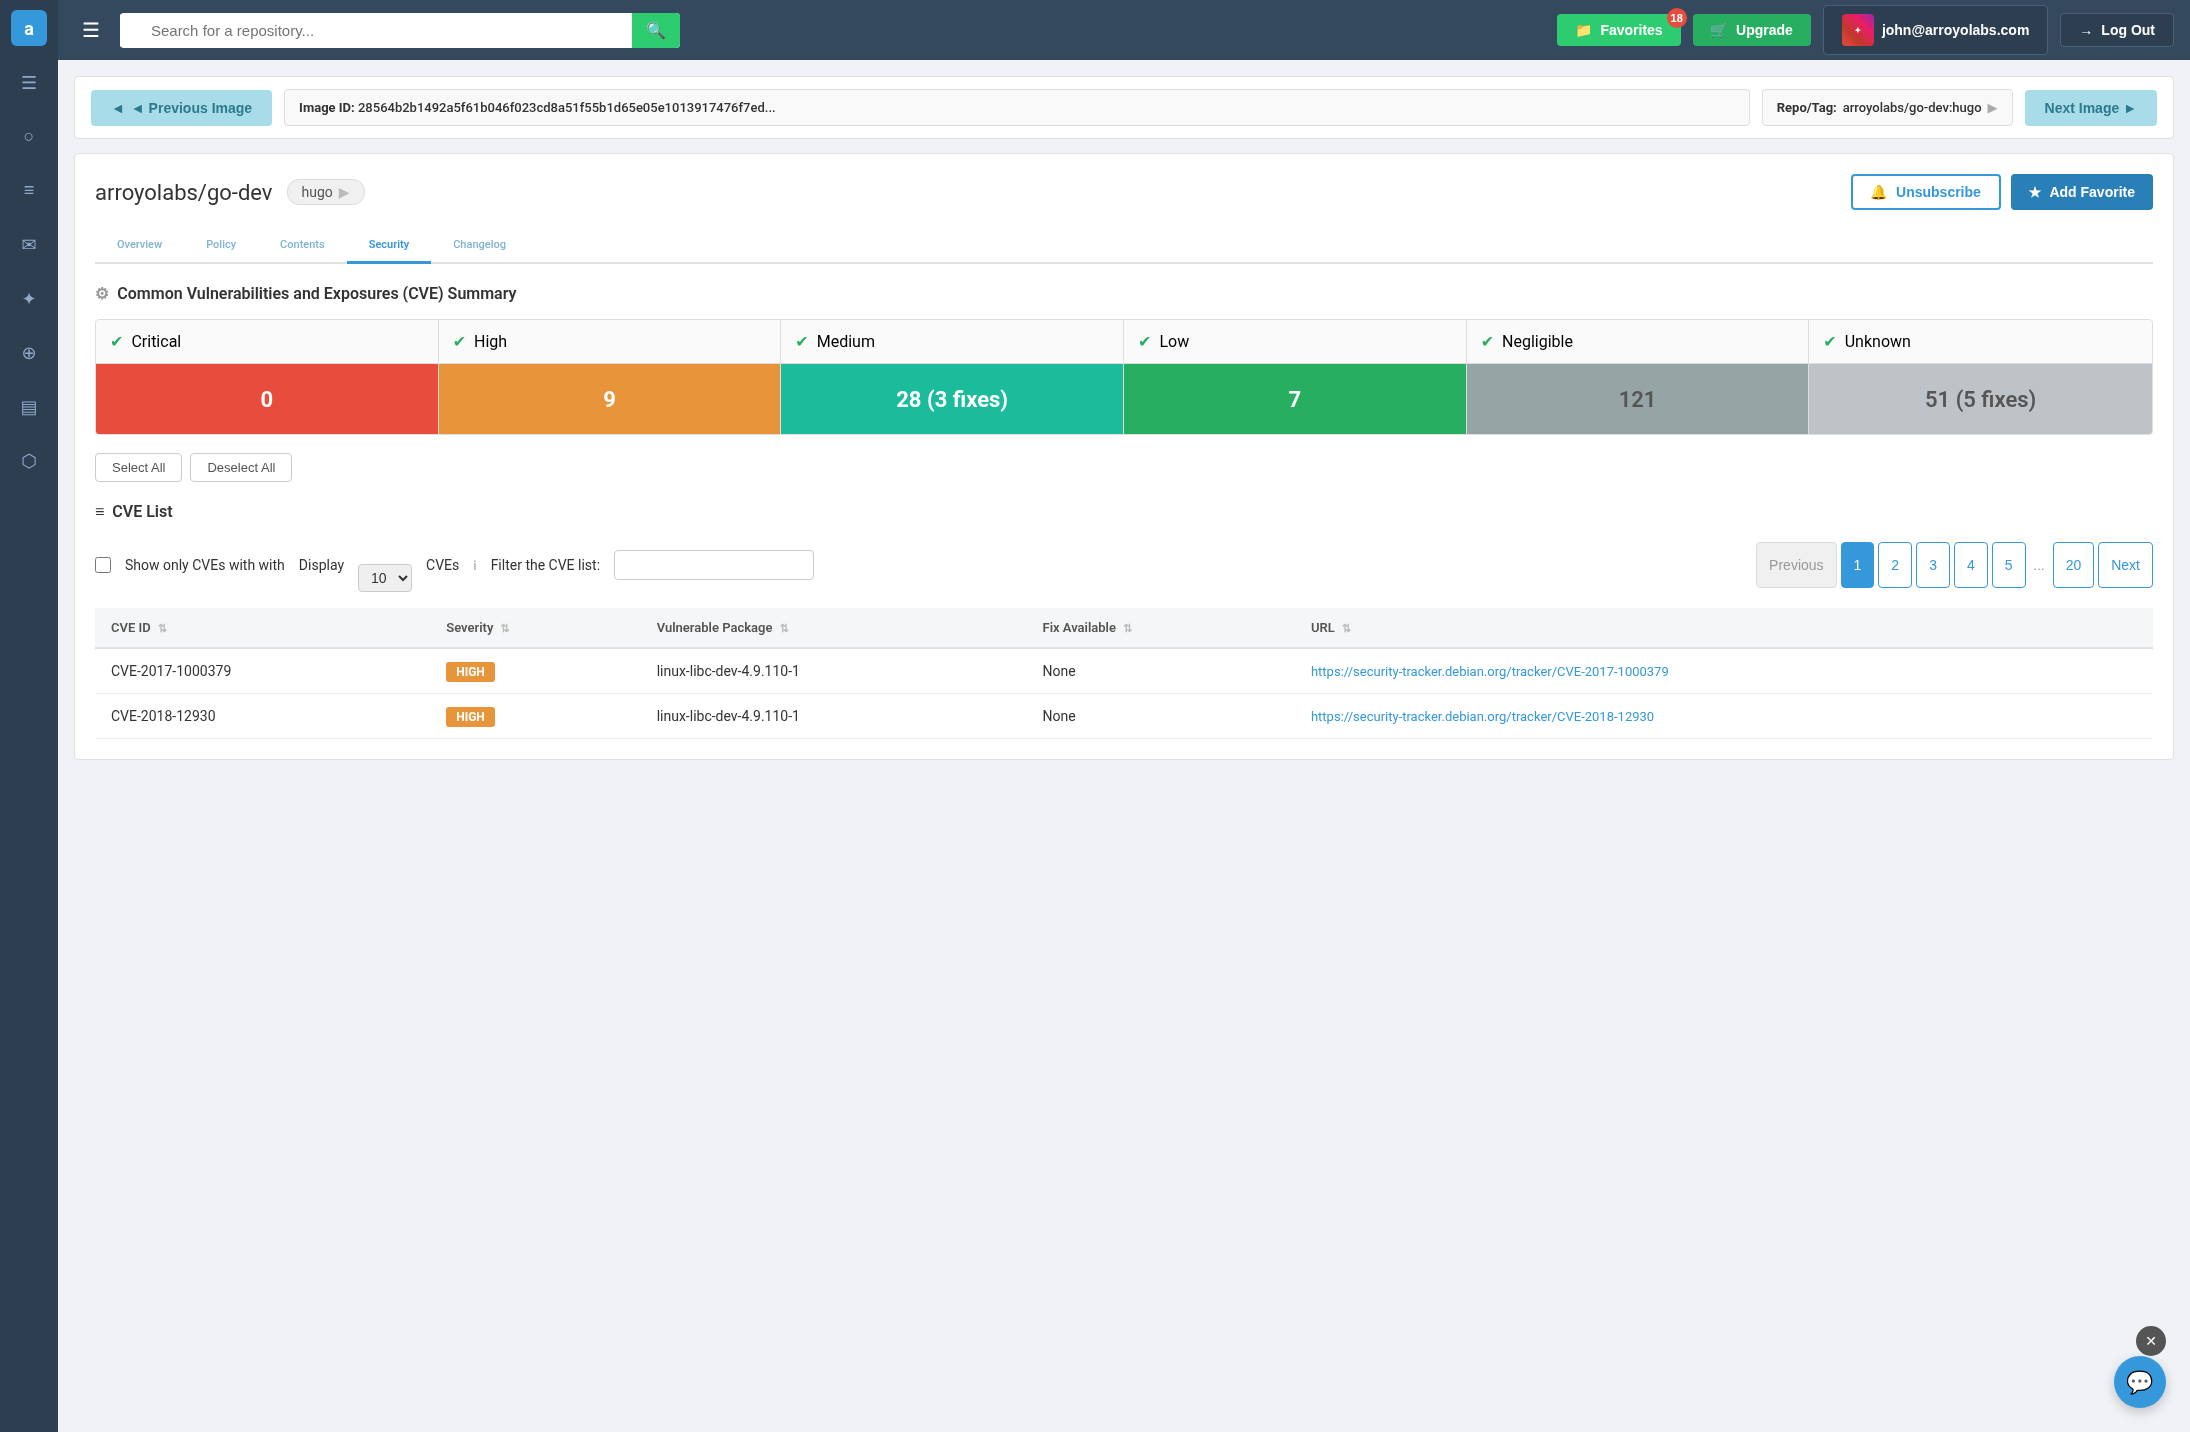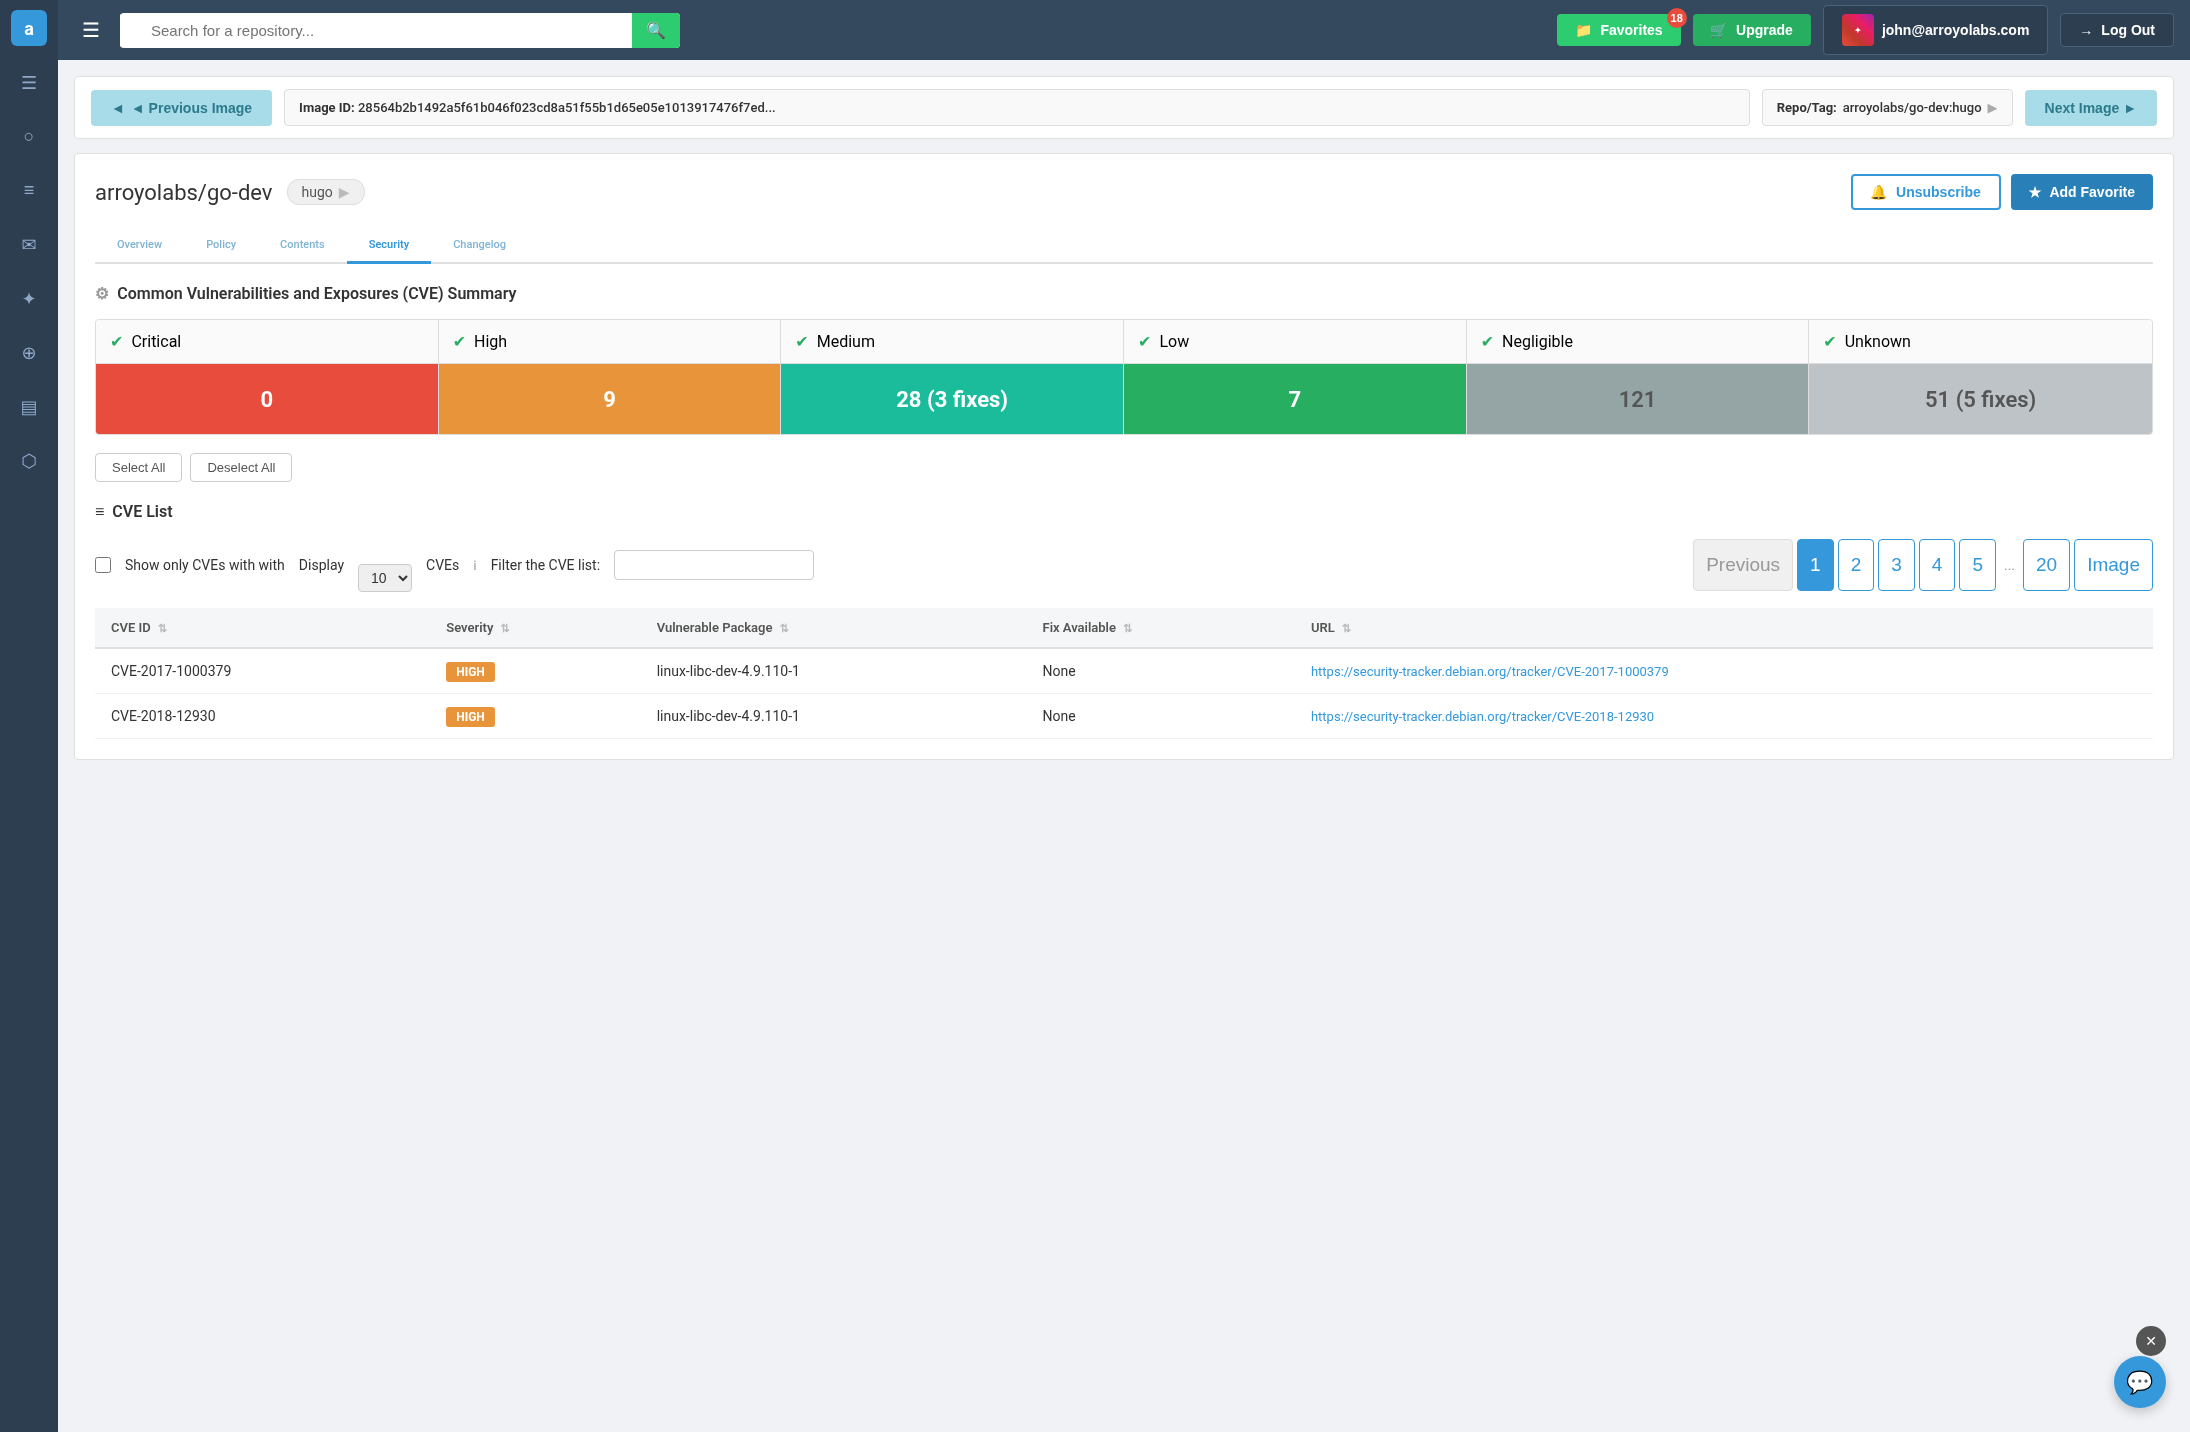--- a/index.html
+++ b/index.html
@@ -80,21 +80,21 @@
 
     
     .filter-bar { display: flex; align-items: center; gap: 14px; margin-bottom: 16px; }
     .filter-checkbox { width: 16px; height: 16px; cursor: pointer; }
     .filter-label { font-size: 14px; color: #333; }
     .display-select { border: 1px solid #ccc; border-radius: 4px; padding: 4px 8px; font-size: 14px; color: #333; margin-top: 27px; }
     .filter-info { color: #999; font-size: 13px; }
     .filter-input-label { font-size: 14px; color: #333; }
     .filter-input { border: 1px solid #ccc; border-radius: 4px; padding: 6px 12px; font-size: 14px; width: 200px; }
     .pagination { margin-left: auto; display: flex; align-items: center; gap: 4px; }
-    .page-btn { border: 1px solid #3498db; border-radius: 4px; padding: 14px 12px; font-size: 19px; cursor: pointer; background: white; color: #3498db; }
+    .page-btn { border: 1px solid #3498db; border-radius: 4px; padding: 14px 12px; font-size: 14px; cursor: pointer; background: white; color: #3498db; }
     .page-btn.active { background: #3498db; color: white; }
     .page-btn.prev-page, .page-btn.next-page { border-color: #ddd; color: #999; }
     .page-btn.prev-page { background: #f0f0f0; }
     .page-ellipsis { font-size: 14px; color: #999; padding: 0 4px; }
 
     
     .cve-table { width: 100%; border-collapse: collapse; }
     .cve-table th { background: #f5f6f7; padding: 12px 16px; text-align: left; font-size: 13px; font-weight: 600; color: #555; border-bottom: 2px solid #e0e0e0; white-space: nowrap; }
     .cve-table td { padding: 14px 16px; font-size: 14px; color: #333; border-bottom: 1px solid #f0f0f0; }
     .sort-icon { color: #bbb; font-size: 11px; margin-left: 4px; }
@@ -278,21 +278,21 @@
         <input class="filter-input" type="text" style="">
         <div class="pagination">
           <button class="page-btn prev-page">Previous</button>
           <button class="page-btn active">1</button>
           <button class="page-btn">2</button>
           <button class="page-btn">3</button>
           <button class="page-btn">4</button>
           <button class="page-btn">5</button>
           <span class="page-ellipsis">...</span>
           <button class="page-btn">20</button>
-          <button class="page-btn">Image</button>
+          <button class="page-btn">Next</button>
         </div>
       </div>
 
       <table class="cve-table">
         <thead>
           <tr>
             <th>CVE ID <span class="sort-icon">⇅</span></th>
             <th>Severity <span class="sort-icon">⇅</span></th>
             <th>Vulnerable Package <span class="sort-icon">⇅</span></th>
             <th>Fix Available <span class="sort-icon">⇅</span></th>

